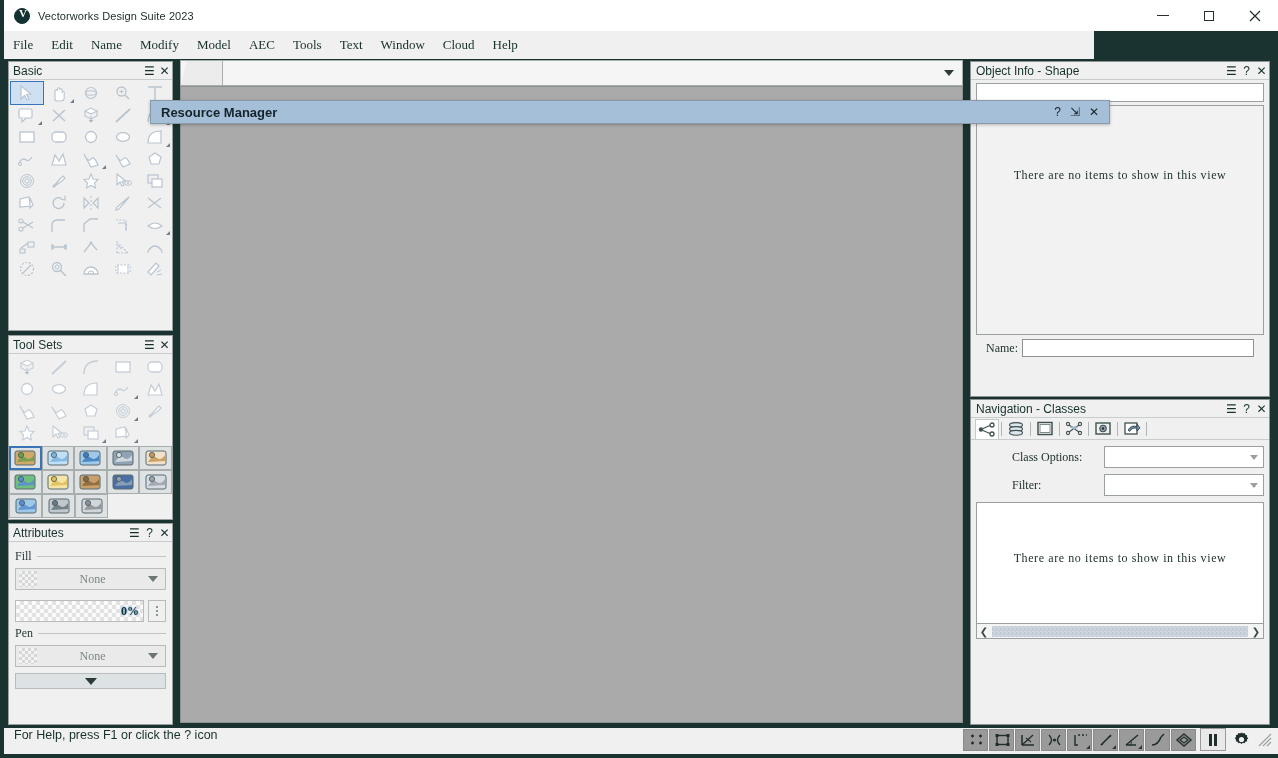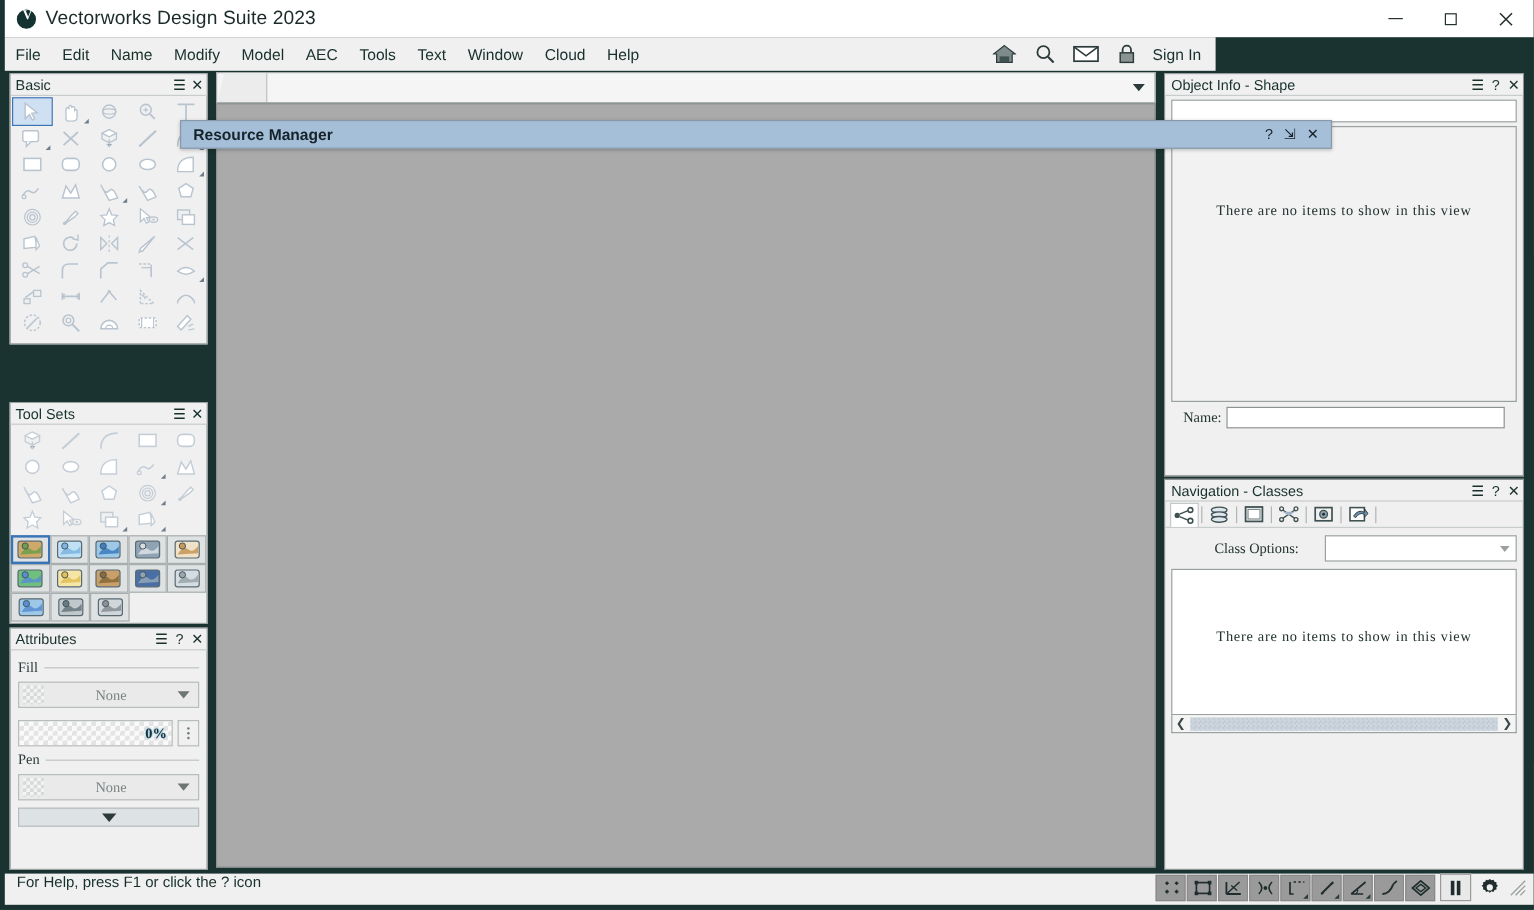--- a/index.html
+++ b/index.html
@@ -24,34 +24,34 @@
     width: 16px; height: 16px; border-radius: 50%;
     background: #143330; margin-left: 10px; margin-right: 8px;
     position: relative; flex: 0 0 auto;
     border: 1px solid #143330;
   }
   .vw-logo::after {
     content: "V"; position: absolute; left: 0; top: -2px; width: 16px;
     text-align: center; font-size: 11px; color: #fff; font-weight: bold;
     font-family: "Liberation Serif", serif;
   }
-  .title-text { font-size: 16px; color: #1c2b2a; letter-spacing: .1px; }
+  .title-text { font-size: 11px; color: #1c2b2a; letter-spacing: .1px; }
   .winbtns { margin-left: auto; display: flex; height: 31px; }
   .winbtn {
     width: 46px; height: 31px; display: flex; align-items: center; justify-content: center;
     font-size: 14px; color: #25302f;
   }
   .sq { width: 10px; height: 10px; border: 1.4px solid #25302f; }
   .dash { width: 12px; height: 1.5px; background: #25302f; }
 
   
   .menubar {
-    position: absolute; left: 4px; top: 31px; width: 1009px; height: 28px;
+    position: absolute; left: 4px; top: 31px; width: 1090px; height: 28px;
     background: #f0f0f0;
-    display: flex; align-items: center;
+    display: flex; align-items: center; font-family: Liberation Serif, serif;
   }
   .menu-item {
     font-size: 13px; color: #17302c; padding: 4px 9px; white-space: nowrap;
   }
   .menu-right { margin-left: auto; display: flex; align-items: center; gap: 10px; padding-right: 10px; }
   .hdr-icon { width: 24px; height: 22px; display: flex; align-items: center; justify-content: center; }
   .signin { font-size: 13px; color: #17302c; padding-right: 2px; }
 
   
   .palette {
@@ -326,50 +326,23 @@
     <div class="menu-item">Name</div>
     <div class="menu-item">Modify</div>
     <div class="menu-item">Model</div>
     <div class="menu-item">AEC</div>
     <div class="menu-item">Tools</div>
     <div class="menu-item">Text</div>
     <div class="menu-item">Window</div>
     <div class="menu-item">Cloud</div>
     <div class="menu-item">Help</div>
 
-    <div class="menu-right">
-      <div class="hdr-icon">
-        <svg width="20" height="18" viewBox="0 0 20 18">
-          <path d="M10 2 L19 9 L16.5 9 L16.5 16 L3.5 16 L3.5 9 L1 9 Z" fill="#7d8c8a" stroke="#2c3b3a" stroke-width="1"></path>
-          <rect x="6" y="11" width="8" height="5" fill="#3f5150"></rect>
-        </svg>
-      </div>
-      <div class="hdr-icon">
-        <svg width="18" height="18" viewBox="0 0 18 18">
-          <circle cx="7.5" cy="7.5" r="5" fill="none" stroke="#2c3b3a" stroke-width="1.5"></circle>
-          <path d="M11.3 11.3 L16 16" stroke="#2c3b3a" stroke-width="1.8"></path>
-        </svg>
-      </div>
-      <div class="hdr-icon">
-        <svg width="22" height="16" viewBox="0 0 22 16">
-          <rect x="1" y="2" width="20" height="12" fill="#fff" stroke="#2c3b3a" stroke-width="1.4"></rect>
-          <path d="M1 2 L11 9.5 L21 2" fill="none" stroke="#2c3b3a" stroke-width="1.4"></path>
-        </svg>
-      </div>
-      <div class="hdr-icon">
-        <svg width="16" height="18" viewBox="0 0 16 18">
-          <path d="M4.5 8 V5.5 a3.5 3.5 0 0 1 7 0 V8" fill="none" stroke="#2c3b3a" stroke-width="1.5"></path>
-          <rect x="2.5" y="8" width="11" height="8" fill="#8a9593" stroke="#2c3b3a" stroke-width="1.2"></rect>
-        </svg>
-      </div>
-      <div class="signin">Sign In</div>
-    </div>
   </div>
 
-  <div class="palette" style="top:61px; height:226px;">
+  <div class="palette" style="top:61px; height:270px;">
     <div class="pal-head">
       <div class="pal-title">Basic</div>
       <div class="pal-btn">☰</div>
       <div class="pal-btn">✕</div>
     </div>
     <div class="pal-body toolgrid" id="basic-tools">
         <div class="toolcell sel">
           <svg class="ticon" viewBox="0 0 20 18">
             <path d="M4 2 L4 15 L7.5 11.5 L10 16 L12 15 L9.5 10.5 L14 10 Z" fill="#fff" stroke="#b9c4cf" stroke-width="1.2"></path>
           </svg>
@@ -989,20 +962,27 @@
       <div class="nav-sep"></div>
     </div>
 
     <div class="lbl-row">
       <div class="lab">Class Options:</div>
       <div class="sel-box">
         <span></span>
         <span class="sel-arrow"></span>
       </div>
     </div>
+    <div class="lbl-row">
+      <div class="lab">Filter:</div>
+      <div class="sel-box">
+        <span></span>
+        <span class="sel-arrow"></span>
+      </div>
+    </div>
 
 
     <div class="list-body" style="height:122px; padding-top:48px;">
       <div class="empty-msg">There are no items to show in this view</div>
     </div>
     <div class="hscroll">
       <div class="hs-arrow">❮</div>
       <div class="hs-thumb"></div>
       <div class="hs-arrow">❯</div>
     </div>

